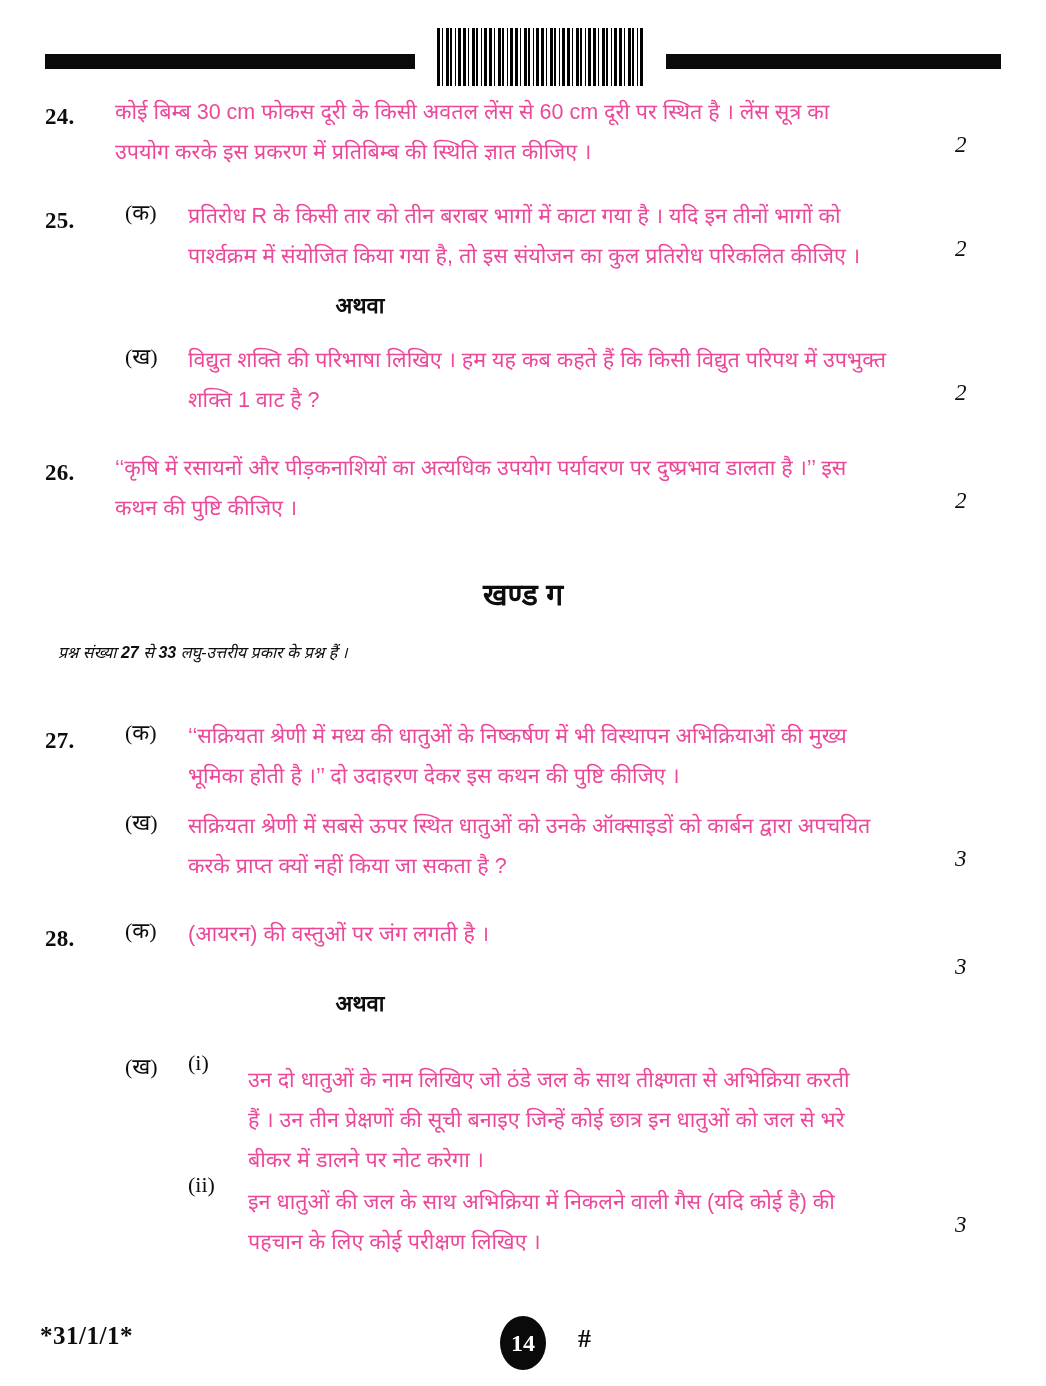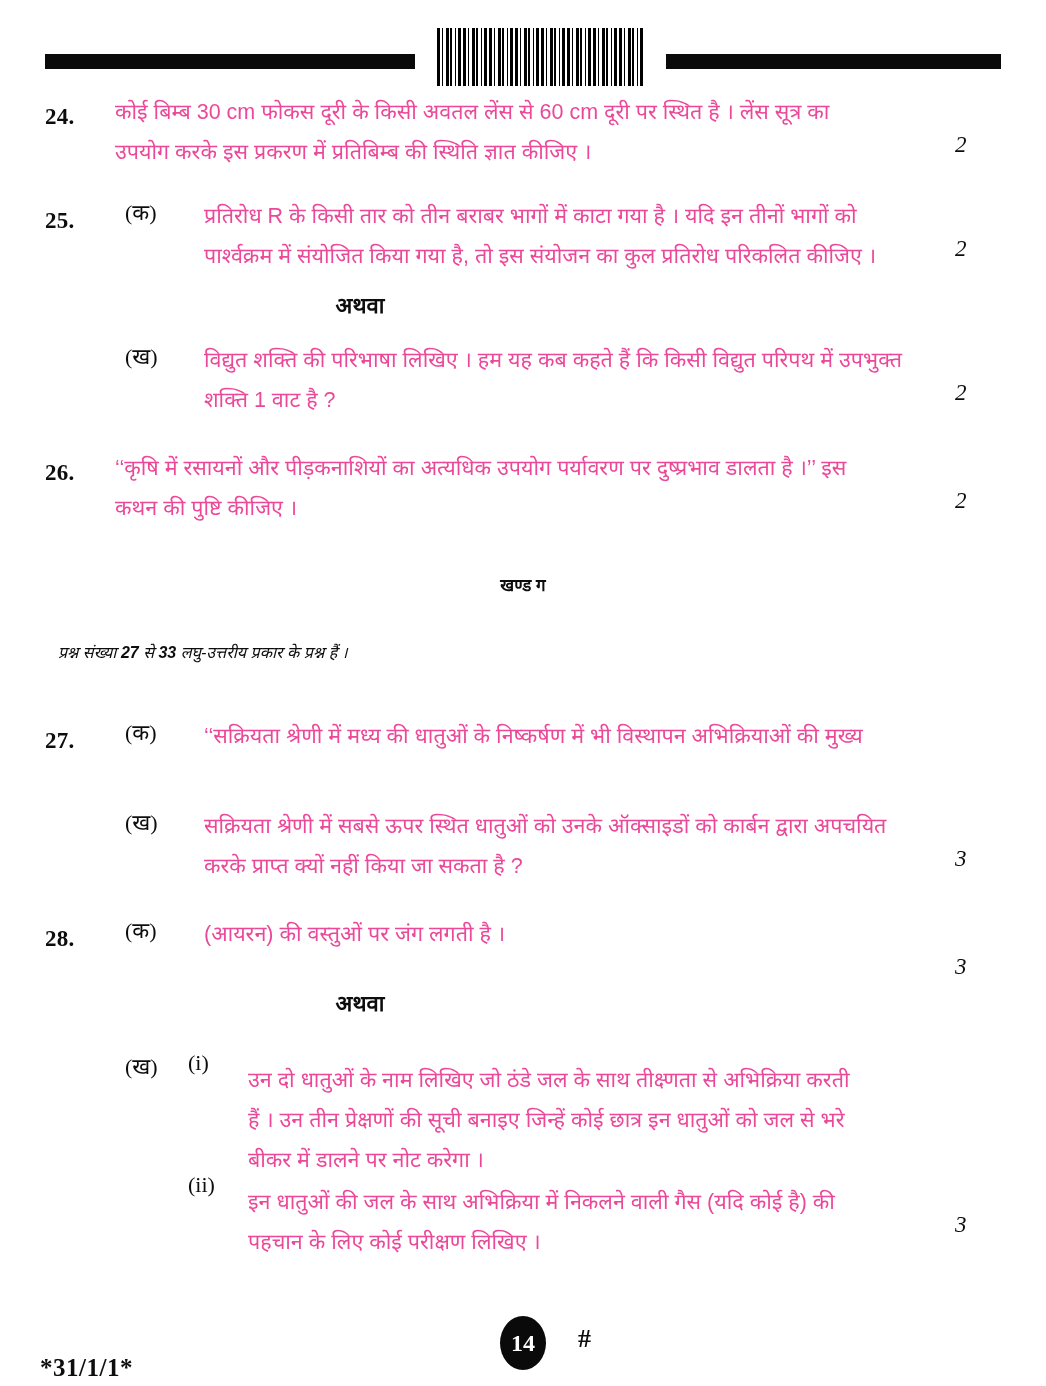--- a/index.html
+++ b/index.html
@@ -87,21 +87,21 @@
   .part.l1 { left: 125px; }
   .part.l2 { left: 188px; }
   .body {
     position: absolute;
     font-family: "Liberation Sans", "DejaVu Sans", sans-serif;
     font-size: 21.5px;
     line-height: 40px;
     color: #ec4899;
   }
   .body.i0 { left: 115px; width: 830px; }
-  .body.i1 { left: 204px; width: 757px; }
+  .body.i1 { left: 188px; width: 757px; }
   .body.i2 { left: 248px; width: 690px; margin-top: 10px; }
   .body .ln { display: block; white-space: nowrap; }
 
   .marks {
     position: absolute;
     left: 955px;
     width: 40px;
     text-align: left;
     font-style: italic;
     font-size: 23px;
@@ -115,42 +115,41 @@
     text-align: center;
   }
 
   .section-head {
     position: absolute;
     left: 0;
     width: 1046px;
     text-align: center;
     font-family: "Liberation Sans", "DejaVu Sans", sans-serif;
     font-weight: bold;
-    font-size: 17px;
+    font-size: 30px;
   }
   .instruction {
     position: absolute;
     left: 58px;
     font-family: "Liberation Sans", "DejaVu Sans", sans-serif;
     font-style: italic;
     font-size: 16px;
     white-space: nowrap;
   }
   .instruction b { font-weight: bold; }
 
   
   .footer { position: absolute; left: 0; top: 1322px; width: 1046px; height: 60px; }
   .paper-code {
     position: absolute;
     left: 40px;
     top: 0;
     font-weight: bold;
     font-size: 25px;
     letter-spacing: 0.5px;
-    margin-top: 32px;
   }
   .page-badge {
     position: absolute;
     left: 500px;
     top: -6px;
     width: 46px;
     height: 54px;
     border-radius: 50%;
     background: #0a0a0a;
     color: #ffffff;
@@ -212,20 +211,21 @@
           <span class="ln">‘‘कृषि में रसायनों और पीड़कनाशियों का अत्यधिक उपयोग पर्यावरण पर दुष्प्रभाव डालता है ।’’ इस</span>
           <span class="ln">कथन की पुष्टि कीजिए ।</span>
         </div>
       </div>
       <div class="marks" style="top: 488px;">2</div>
       <div class="qrow" style="top: 716px;">
         <div class="qnum">27.</div>
         <div class="part l1">(क)</div>
         <div class="body i1">
           <span class="ln">‘‘सक्रियता श्रेणी में मध्य की धातुओं के निष्कर्षण में भी विस्थापन अभिक्रियाओं की मुख्य</span>
+          <span class="ln">भूमिका होती है ।’’ दो उदाहरण देकर इस कथन की पुष्टि कीजिए ।</span>
         </div>
       </div>
       <div class="qrow" style="top: 806px;">
         <div class="part l1">(ख)</div>
         <div class="body i1">
           <span class="ln">सक्रियता श्रेणी में सबसे ऊपर स्थित धातुओं को उनके ऑक्साइडों को कार्बन द्वारा अपचयित</span>
           <span class="ln">करके प्राप्त क्यों नहीं किया जा सकता है ?</span>
         </div>
       </div>
       <div class="marks" style="top: 846px;">3</div>

